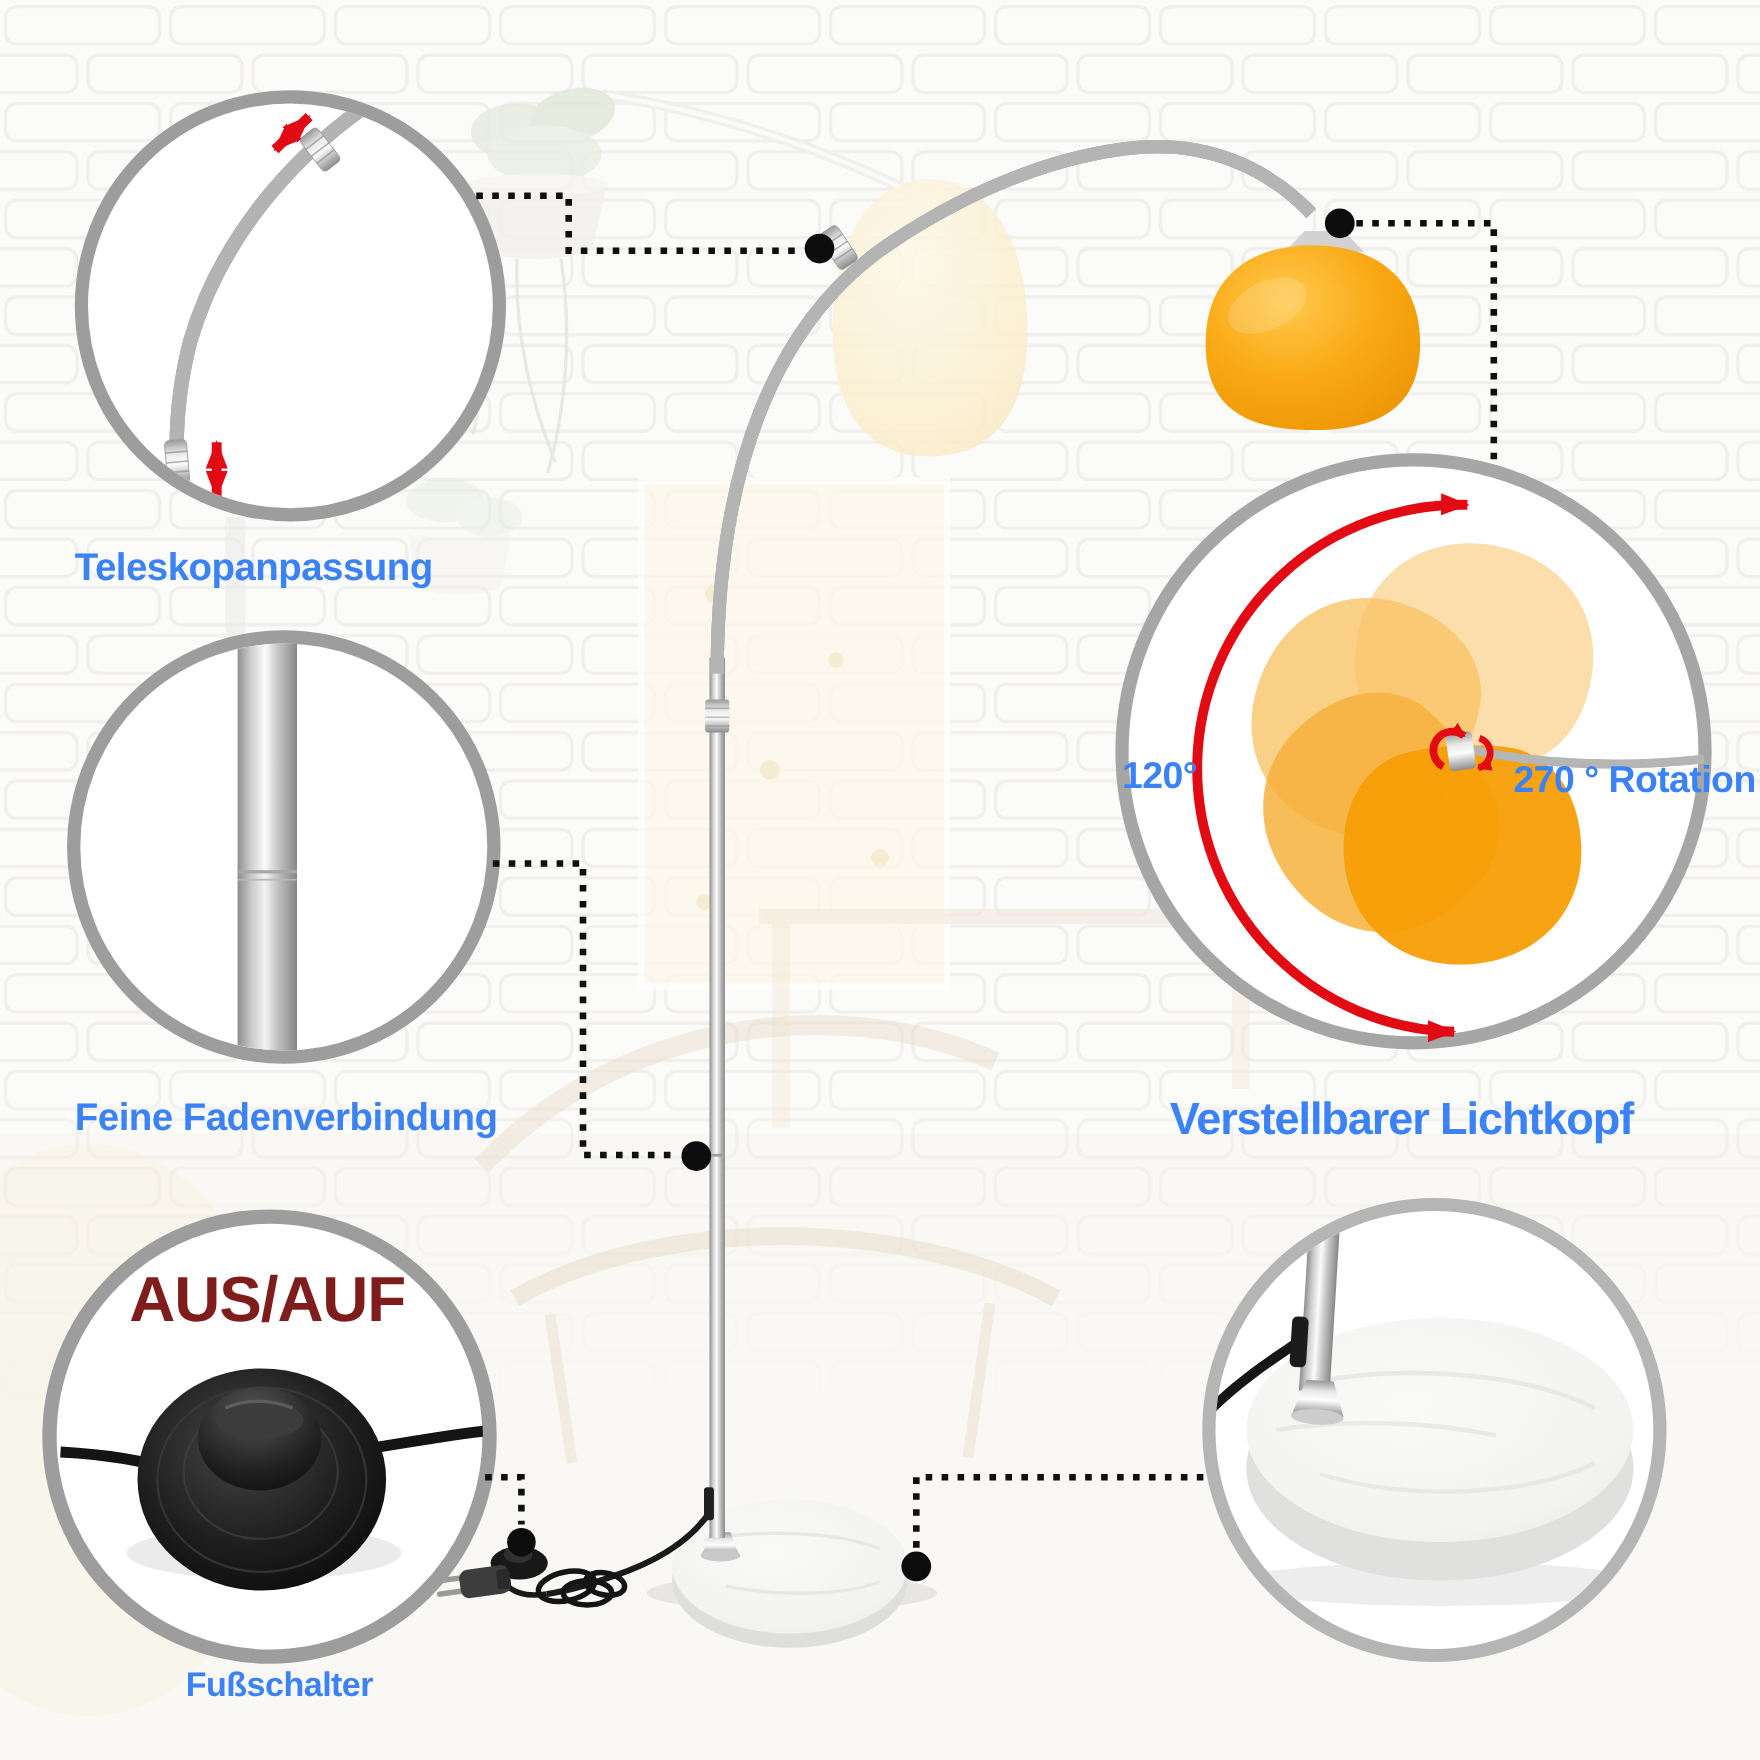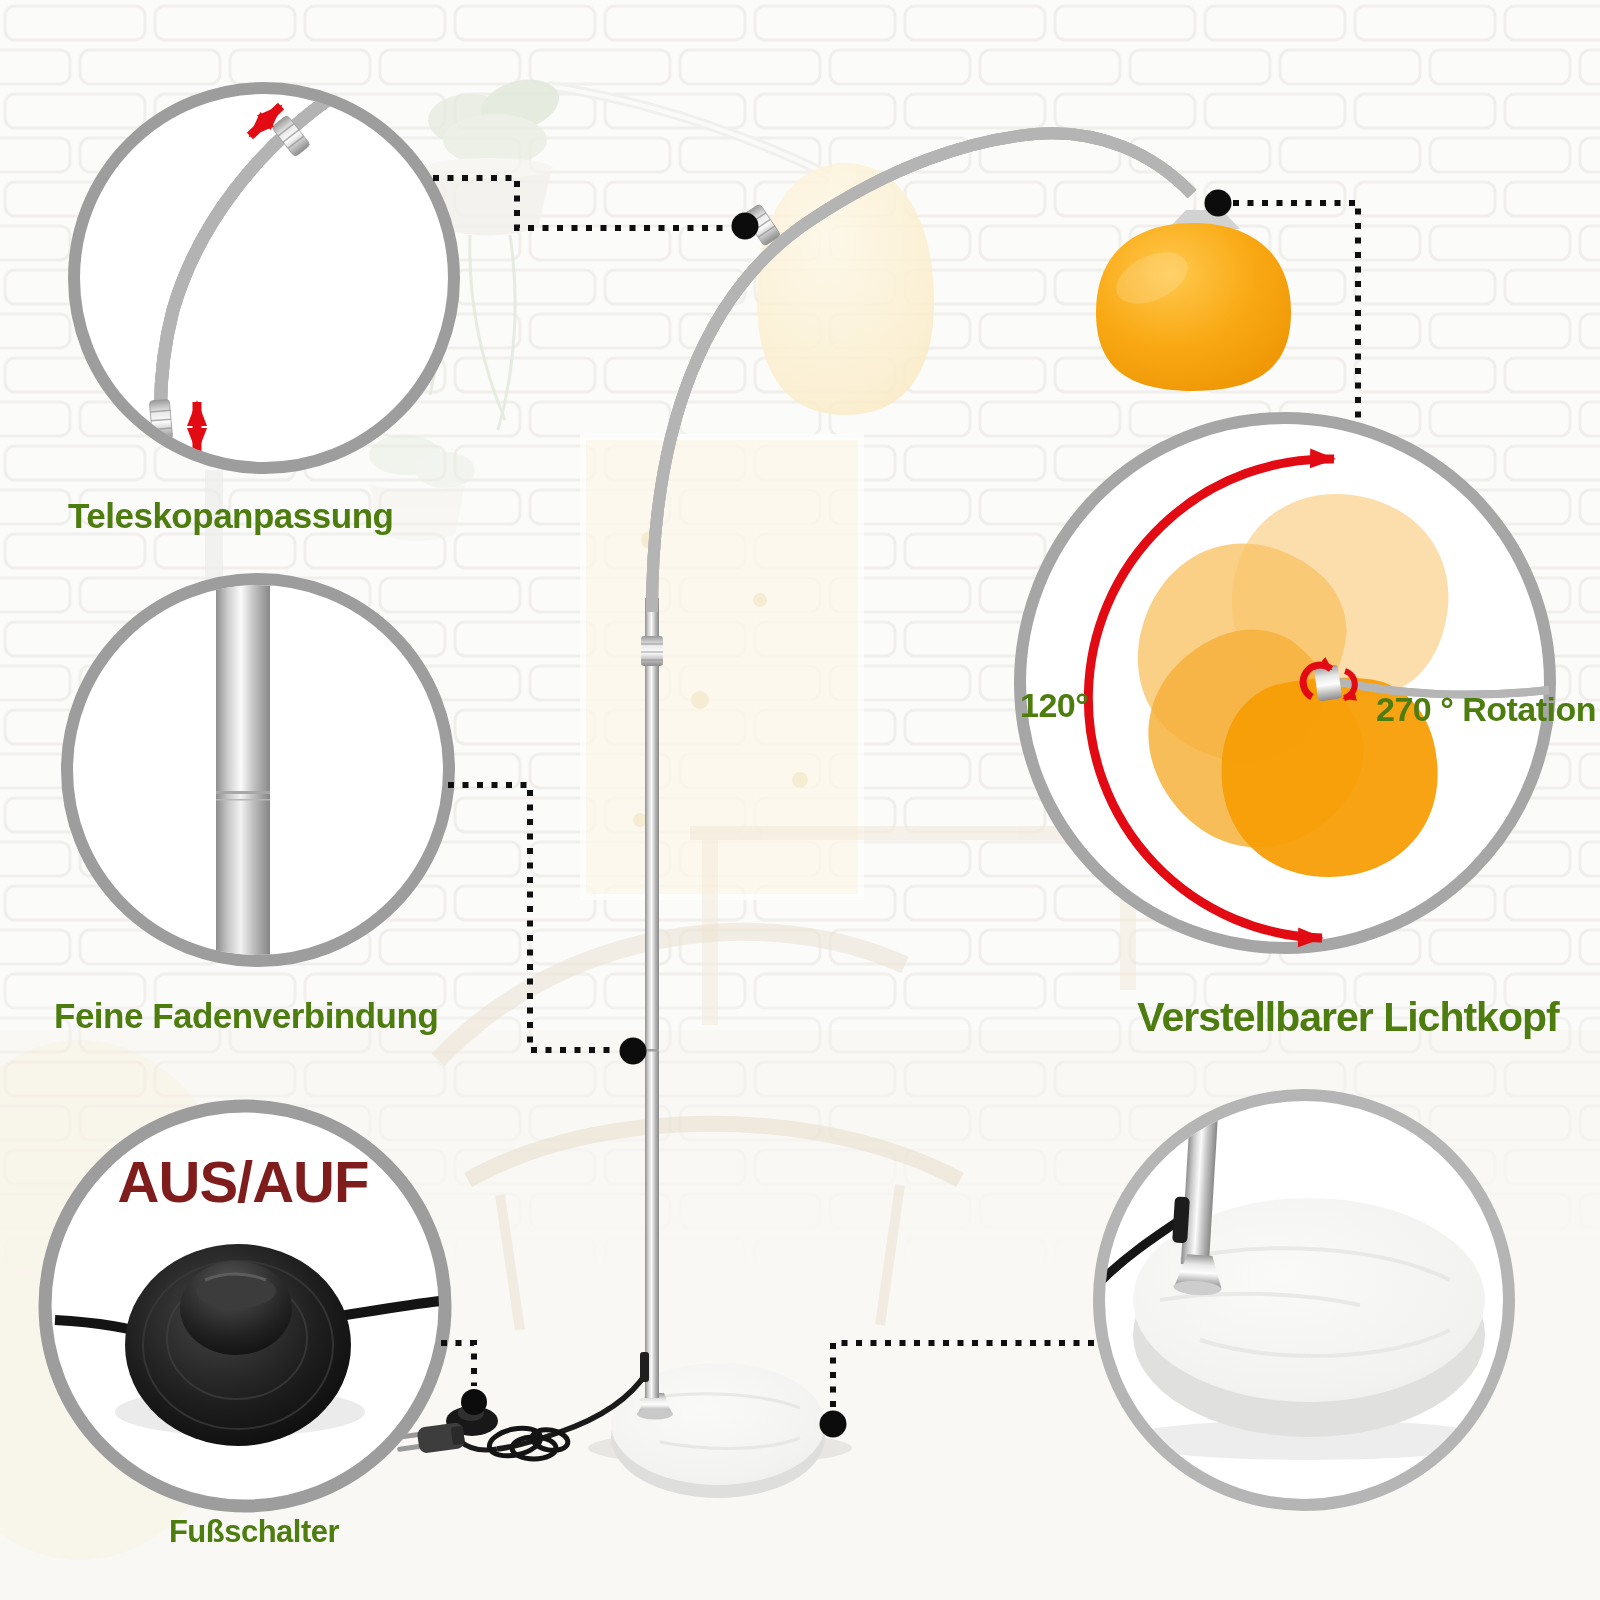--- a/index.html
+++ b/index.html
@@ -8,29 +8,29 @@
     width:1600px;height:1600px;
     background:#fbfbfa;
     overflow:hidden;
     font-family:"Liberation Sans",sans-serif;
   }
   .stage svg{position:absolute;left:0;top:0;}
   .cap{
     position:absolute;
     font-family:"Liberation Sans",sans-serif;
     font-weight:bold;
-    color:#4d7c0f;
+    color:#3b82f6;
     white-space:nowrap;
     letter-spacing:-0.5px;
   }
   .cap.center{transform:translateX(-50%);}
   .t-telescopic{left:68px;top:496px;font-size:35px;}
-  .t-thread{left:54px;top:996px;font-size:35px;}
+  .t-thread{left:68px;top:996px;font-size:35px;}
   .t-switch{left:254px;top:1514px;font-size:31px;}
-  .t-head{left:1348px;top:994px;font-size:41px;letter-spacing:-1px;}
+  .t-head{left:1274px;top:994px;font-size:41px;letter-spacing:-1px;}
   .t-base{left:1315px;top:1518px;font-size:36px;}
   .t-aus{left:243px;top:1148px;font-size:58px;color:#7f1d1d;letter-spacing:-1px;}
   .t-180{left:1020px;top:686px;font-size:34px;}
   .t-270{left:1360px;top:690px;font-size:34px;margin-left:16px;}
 </style>
 </head>
 <body>
 
 <div class="stage">
 

